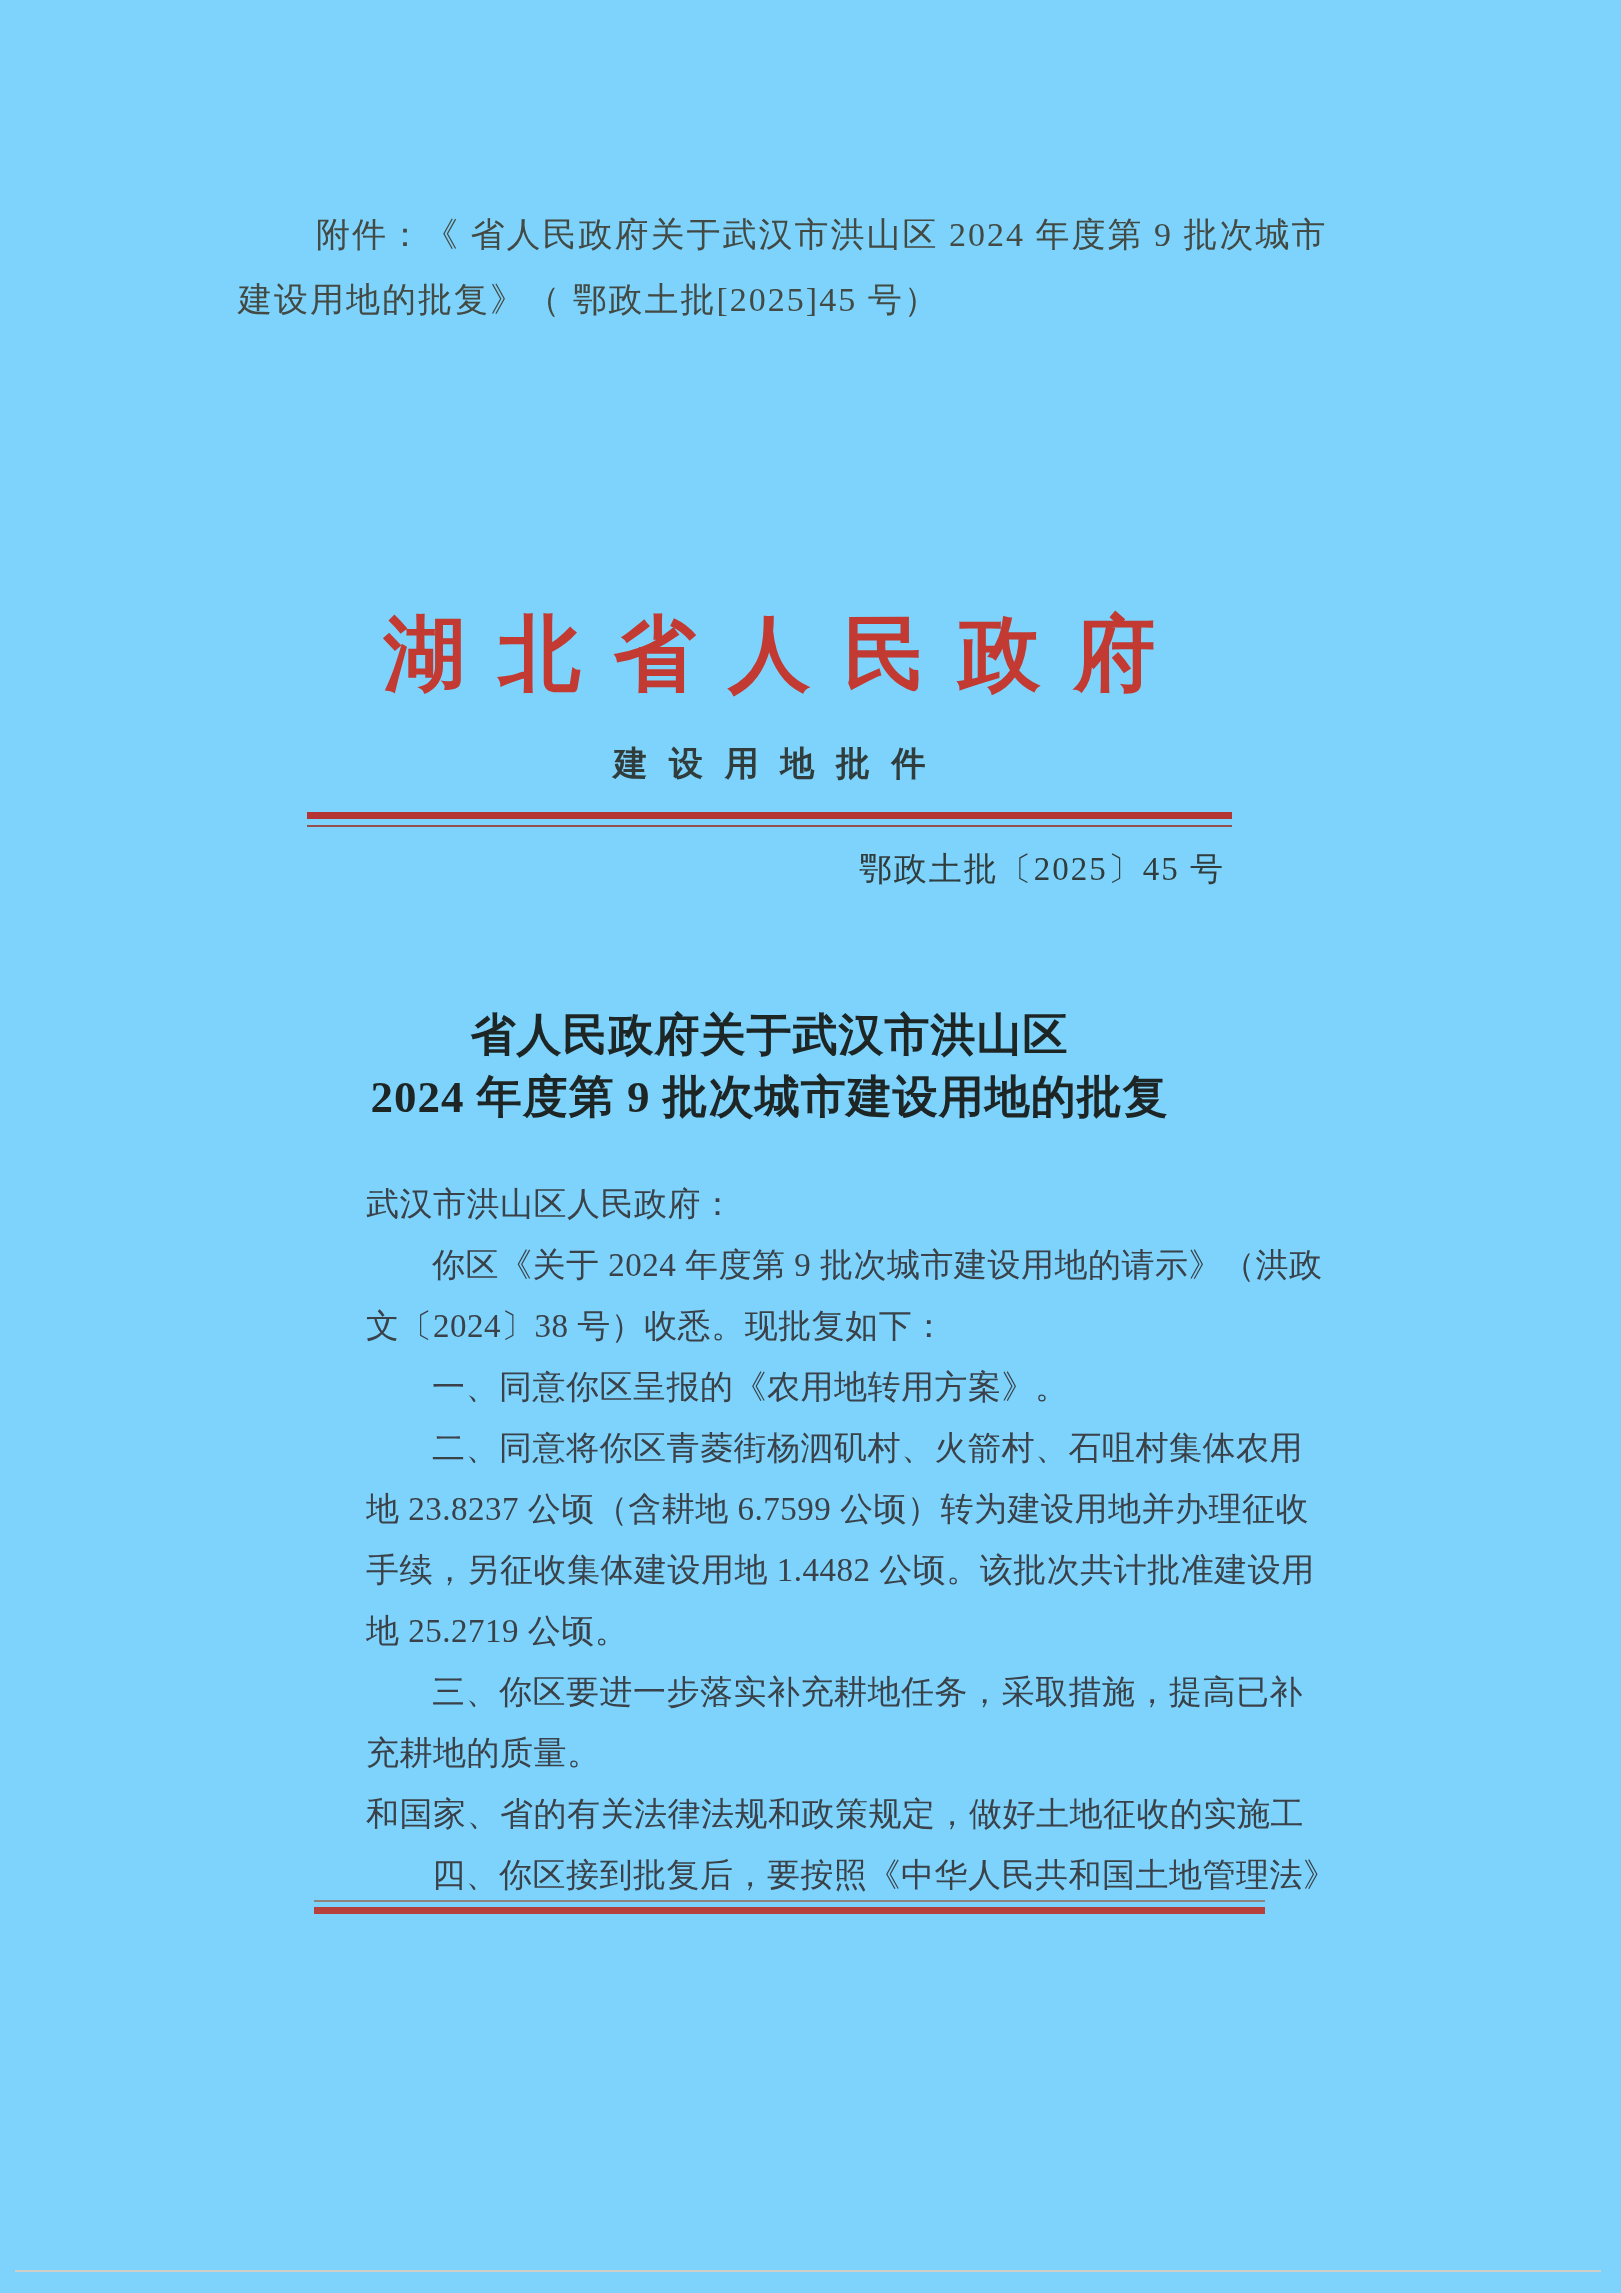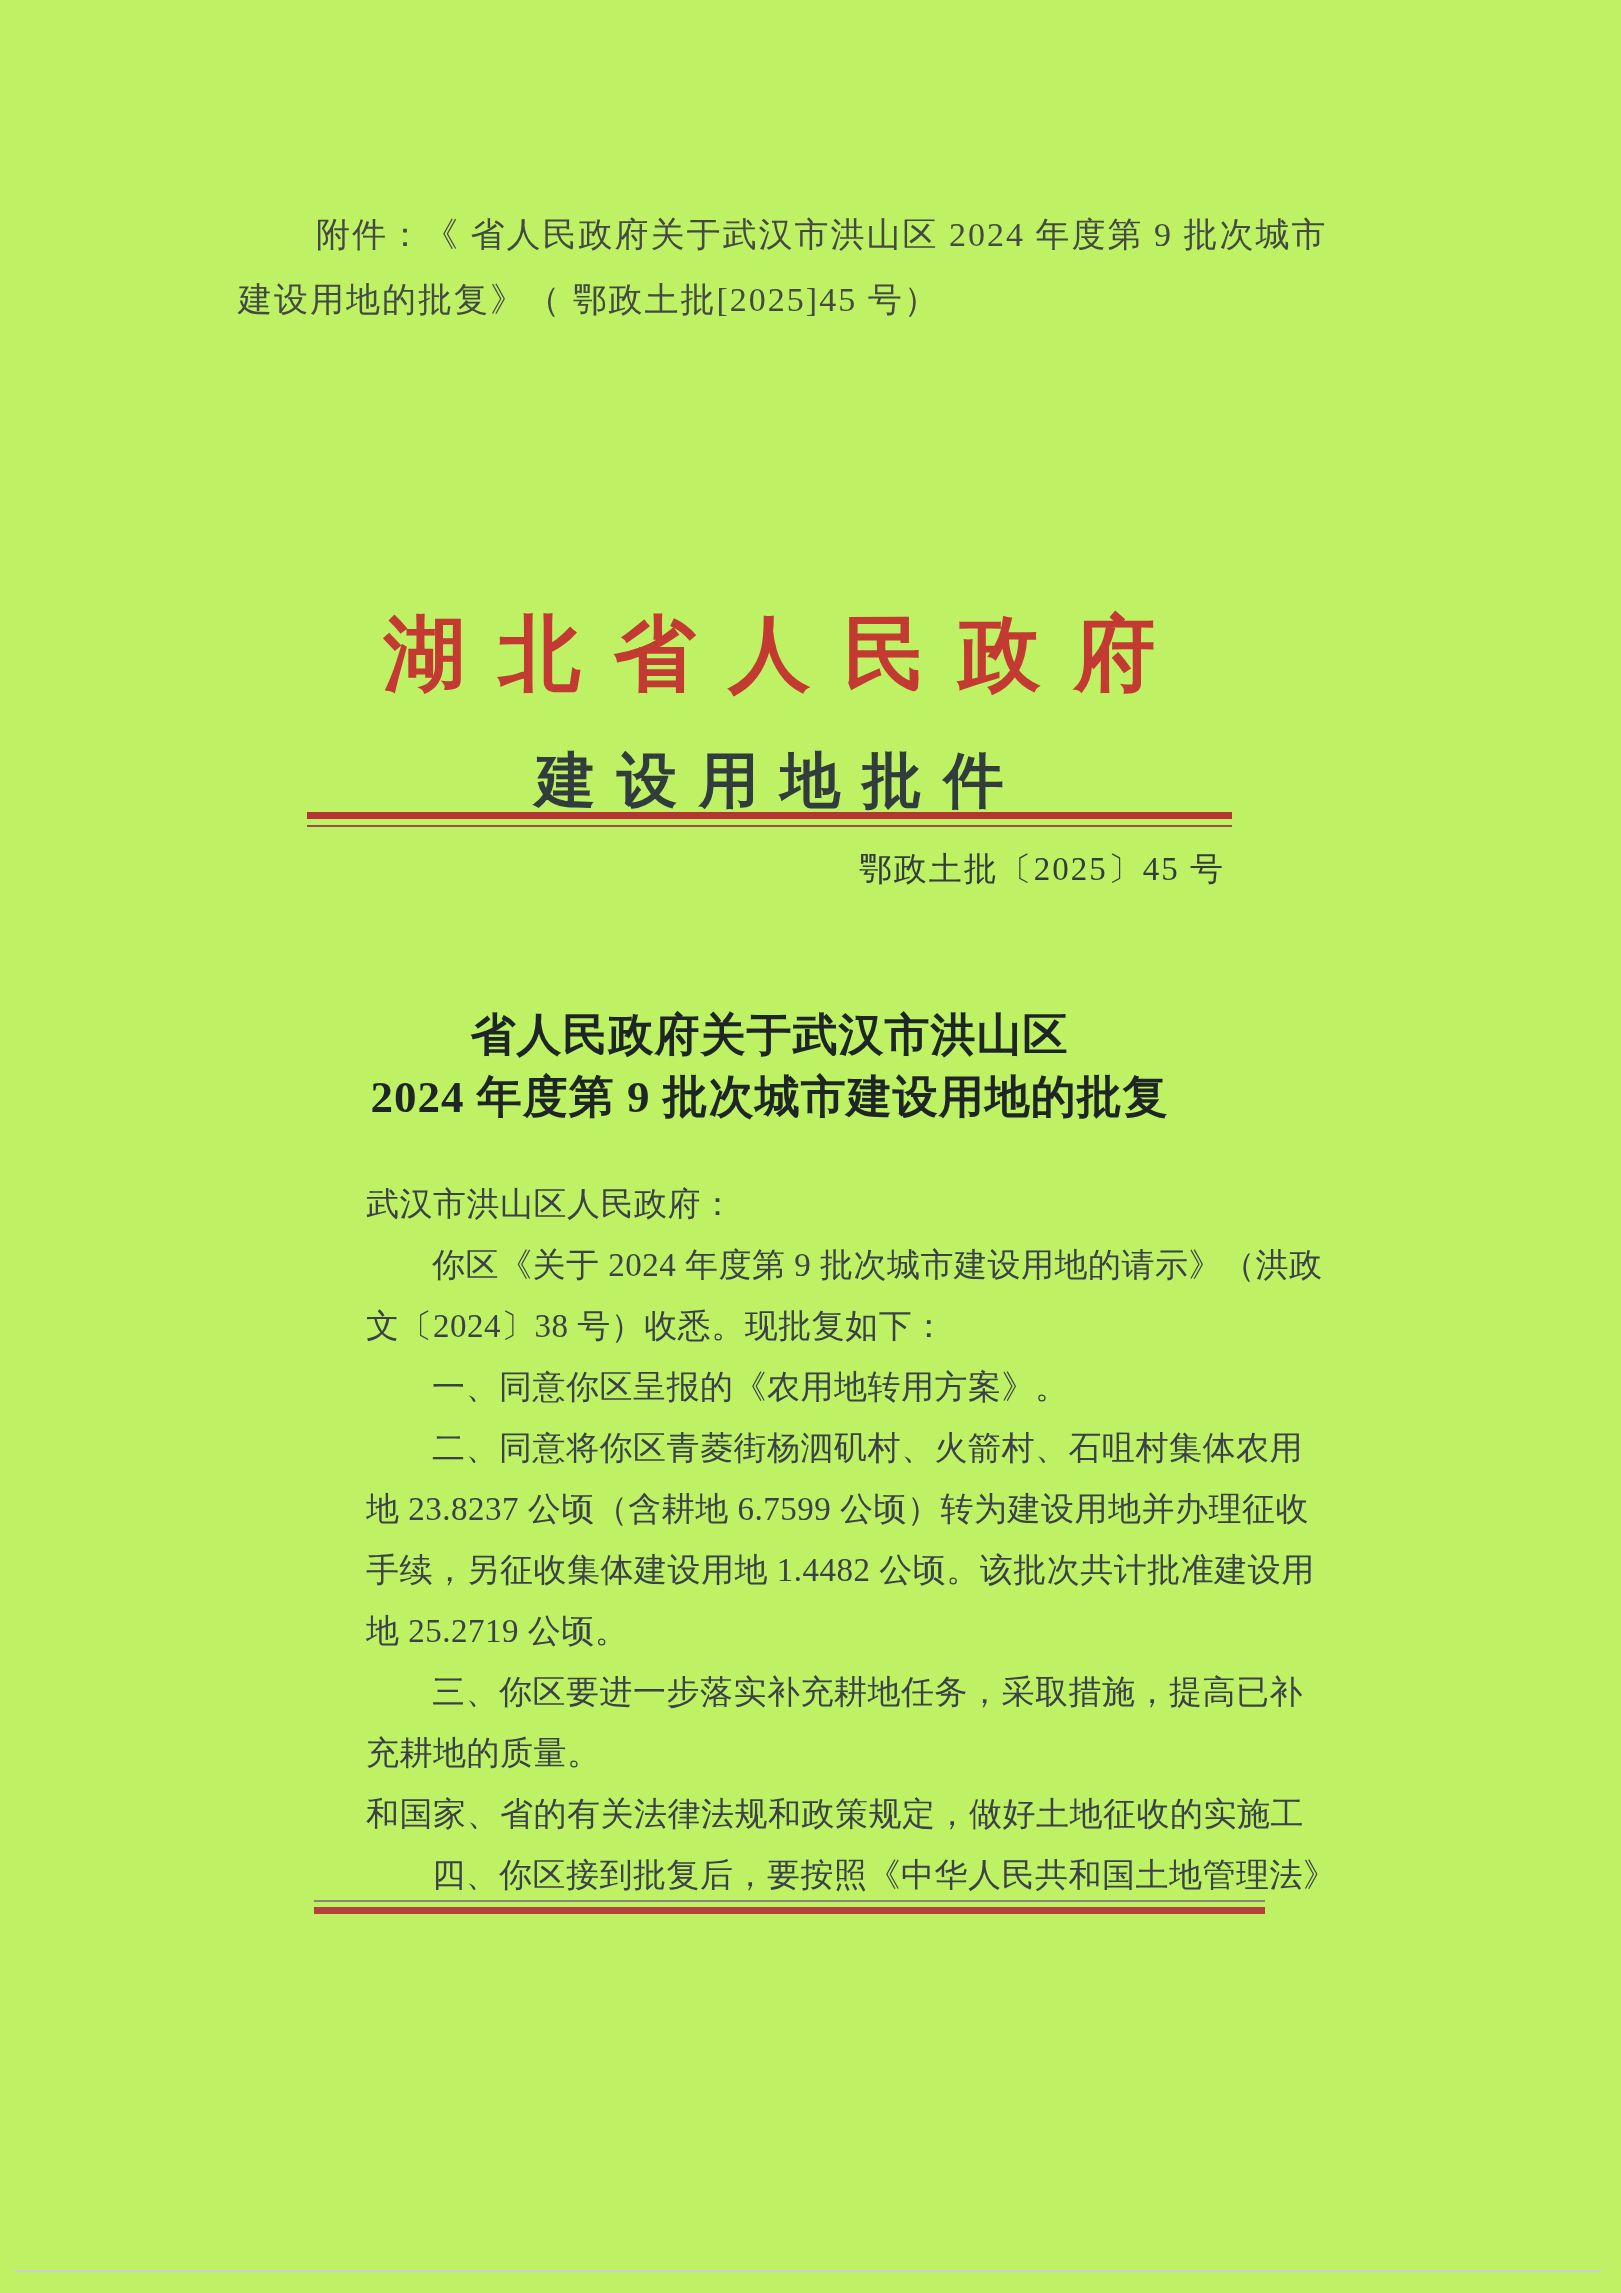--- a/index.html
+++ b/index.html
@@ -1,21 +1,21 @@
 <!DOCTYPE html>
 <html><head>
 <meta charset="utf-8">
 <style>
   html, body { margin: 0; padding: 0; background: #e8e8e8; }
   .page {
     position: relative;
     width: 1621px;
     height: 2294px;
     margin: 0 auto;
-    background: #bef264;
+    background: #7dd3fc;
     overflow: hidden;
     font-family: "Liberation Serif", "DejaVu Serif", serif;
   }
 
   
   .att-line {
     position: absolute;
     font-size: 34px;
     color: #434943;
     letter-spacing: 2px;
@@ -36,21 +36,21 @@
     padding-left: 33px;
     box-sizing: border-box;
     color: #c23a31;
     white-space: nowrap;
   }
   .doc-type {
     position: absolute;
     left: 307px; top: 741px;
     width: 925px;
     text-align: center;
-    font-size: 60px;
+    font-size: 34px;
     font-weight: bold;
     letter-spacing: 21.6px;
     padding-left: 21.6px;
     box-sizing: border-box;
     color: #313d3c;
     white-space: nowrap;
   }
   .rule-top {
     position: absolute;
     left: 307px; top: 812px;

